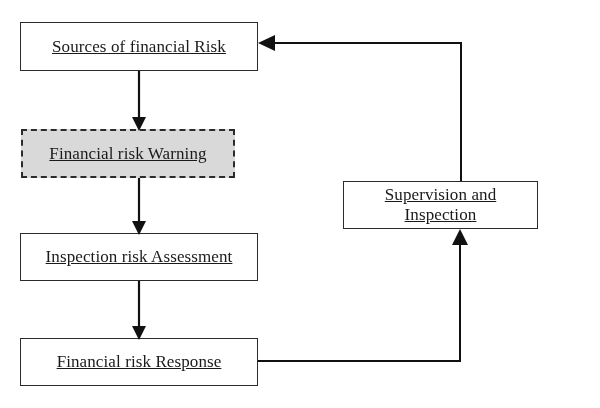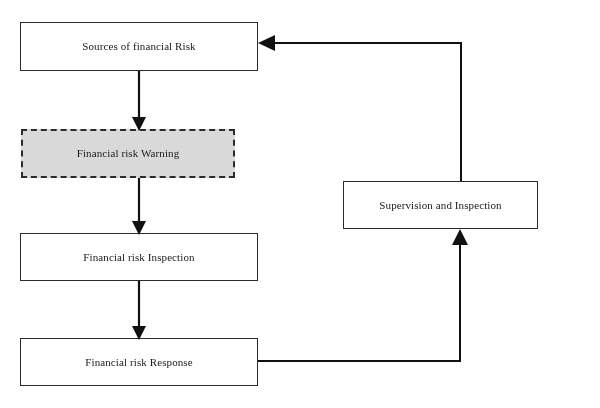--- a/index.html
+++ b/index.html
@@ -18,24 +18,25 @@
   .node {
     position: absolute;
     box-sizing: border-box;
     display: flex;
     align-items: center;
     justify-content: center;
     text-align: center;
     color: #1a1a1a;
     background: #ffffff;
     border: 1.6px solid #2b2b2b;
-    font-size: 11px;
+    font-size: 17px;
     line-height: 1.15;
     letter-spacing: 0.1px;
     padding: 0 6px;
+    text-decoration: underline;
   }
   .node.dashed {
     border-style: dashed;
     border-width: 2px;
   }
   svg.wires {
     position: absolute;
     left: 0;
     top: 0;
     width: 600px;
@@ -55,21 +56,21 @@
 
   <div class="node" style="left:20px; top:22px; width:238px; height:49px;">
     <span>Sources of financial Risk</span>
   </div>
 
   <div class="node dashed" style="left:21px; top:129px; width:214px; height:49px; background:#d9d9d9;">
     <span>Financial risk Warning</span>
   </div>
 
   <div class="node" style="left:20px; top:233px; width:238px; height:48px;">
-    <span>Financial risk Inspection</span>
+    <span>Inspection risk Assessment</span>
   </div>
 
   <div class="node" style="left:20px; top:338px; width:238px; height:48px;justify-content:center;">
     <span>Financial risk Response</span>
   </div>
 
   <div class="node" style="left:343px; top:181px; width:195px; height:48px;justify-content:center;">
     <span>Supervision and Inspection</span>
   </div>
 

